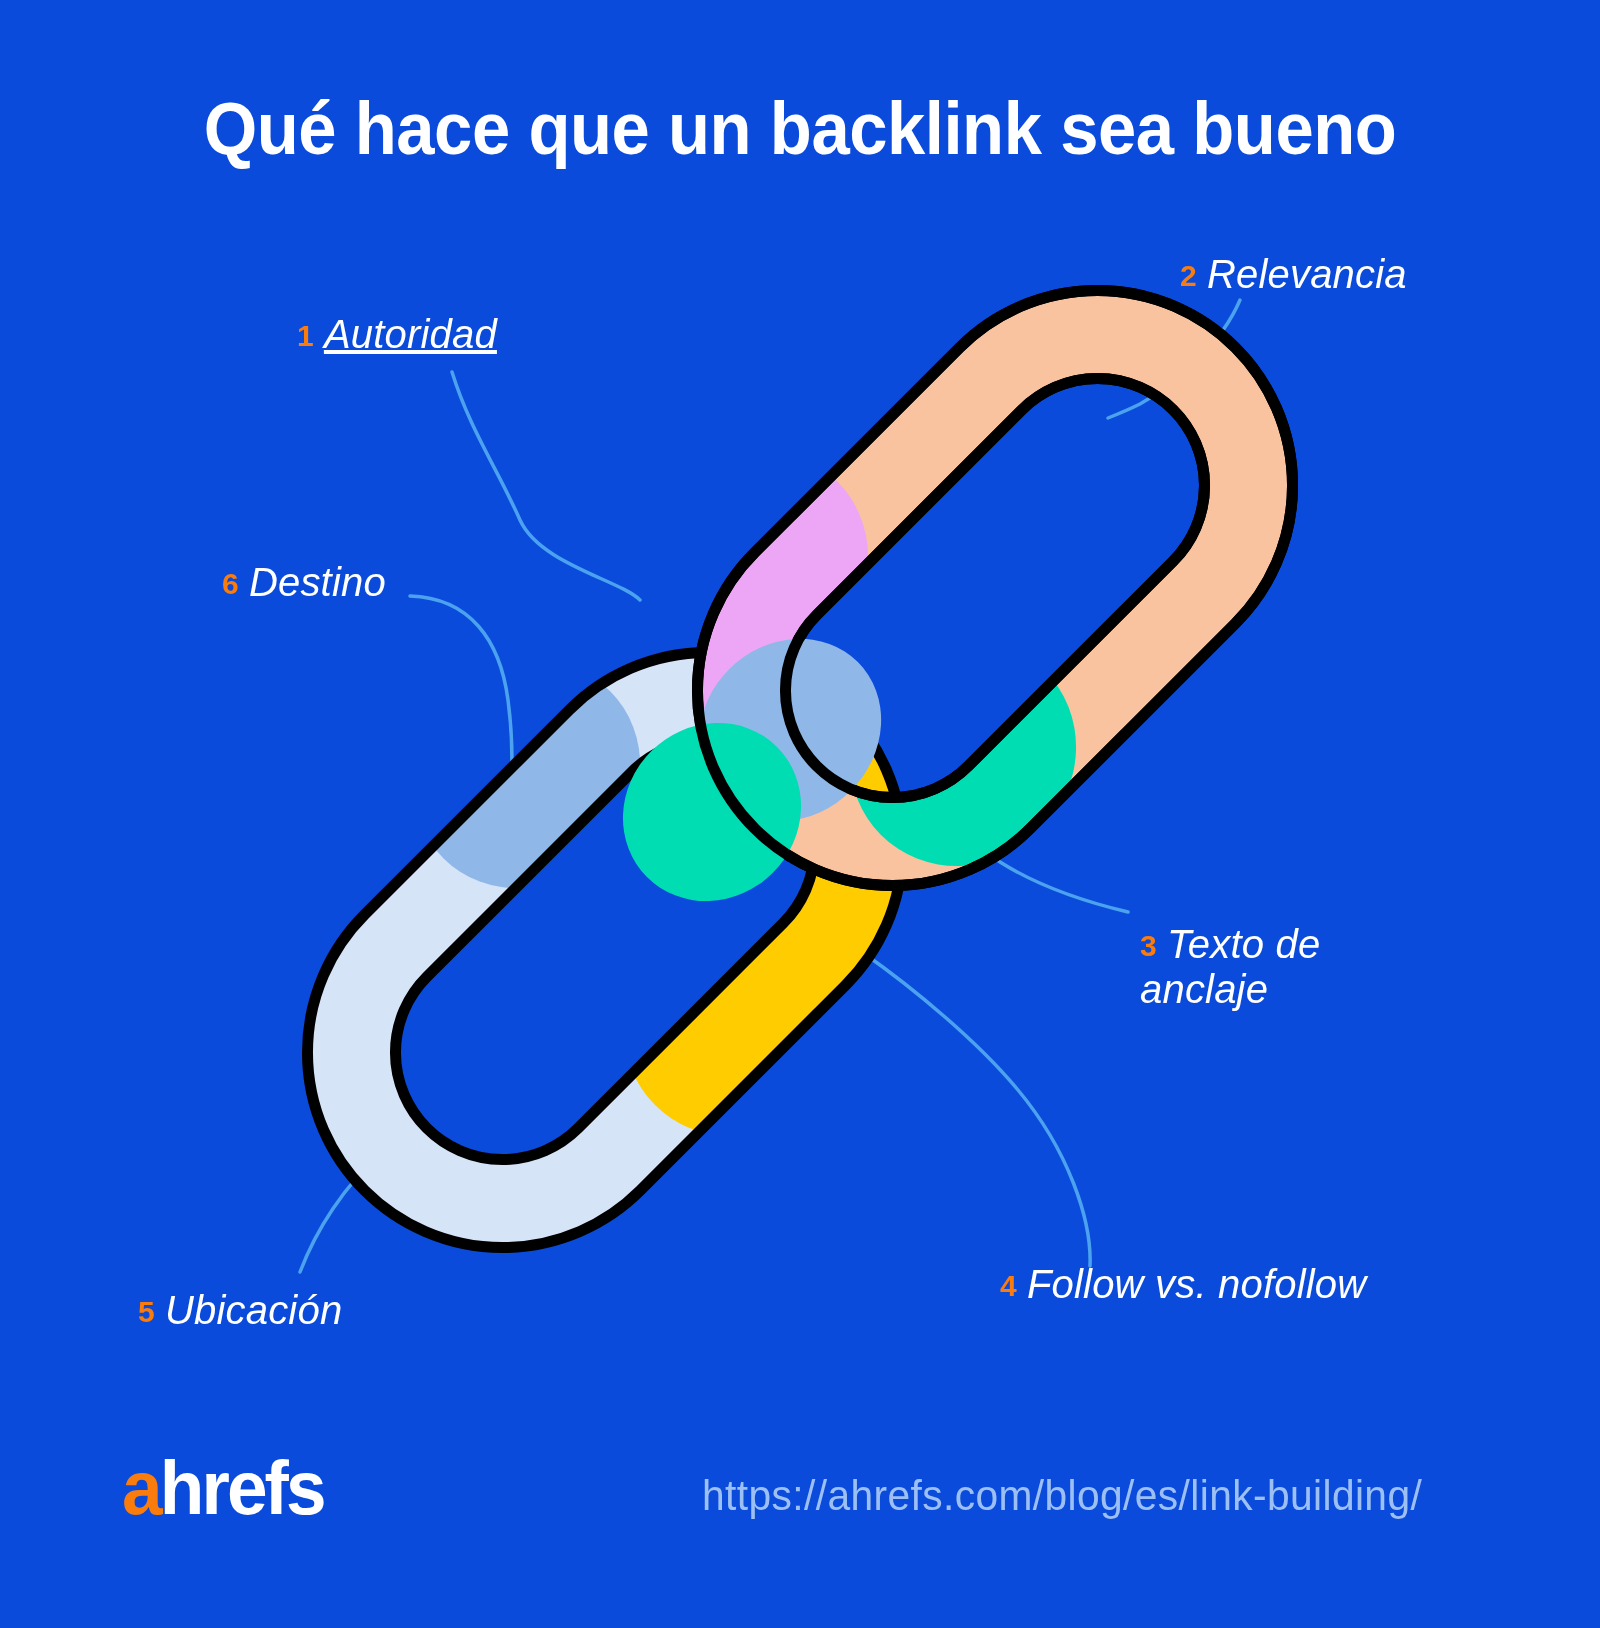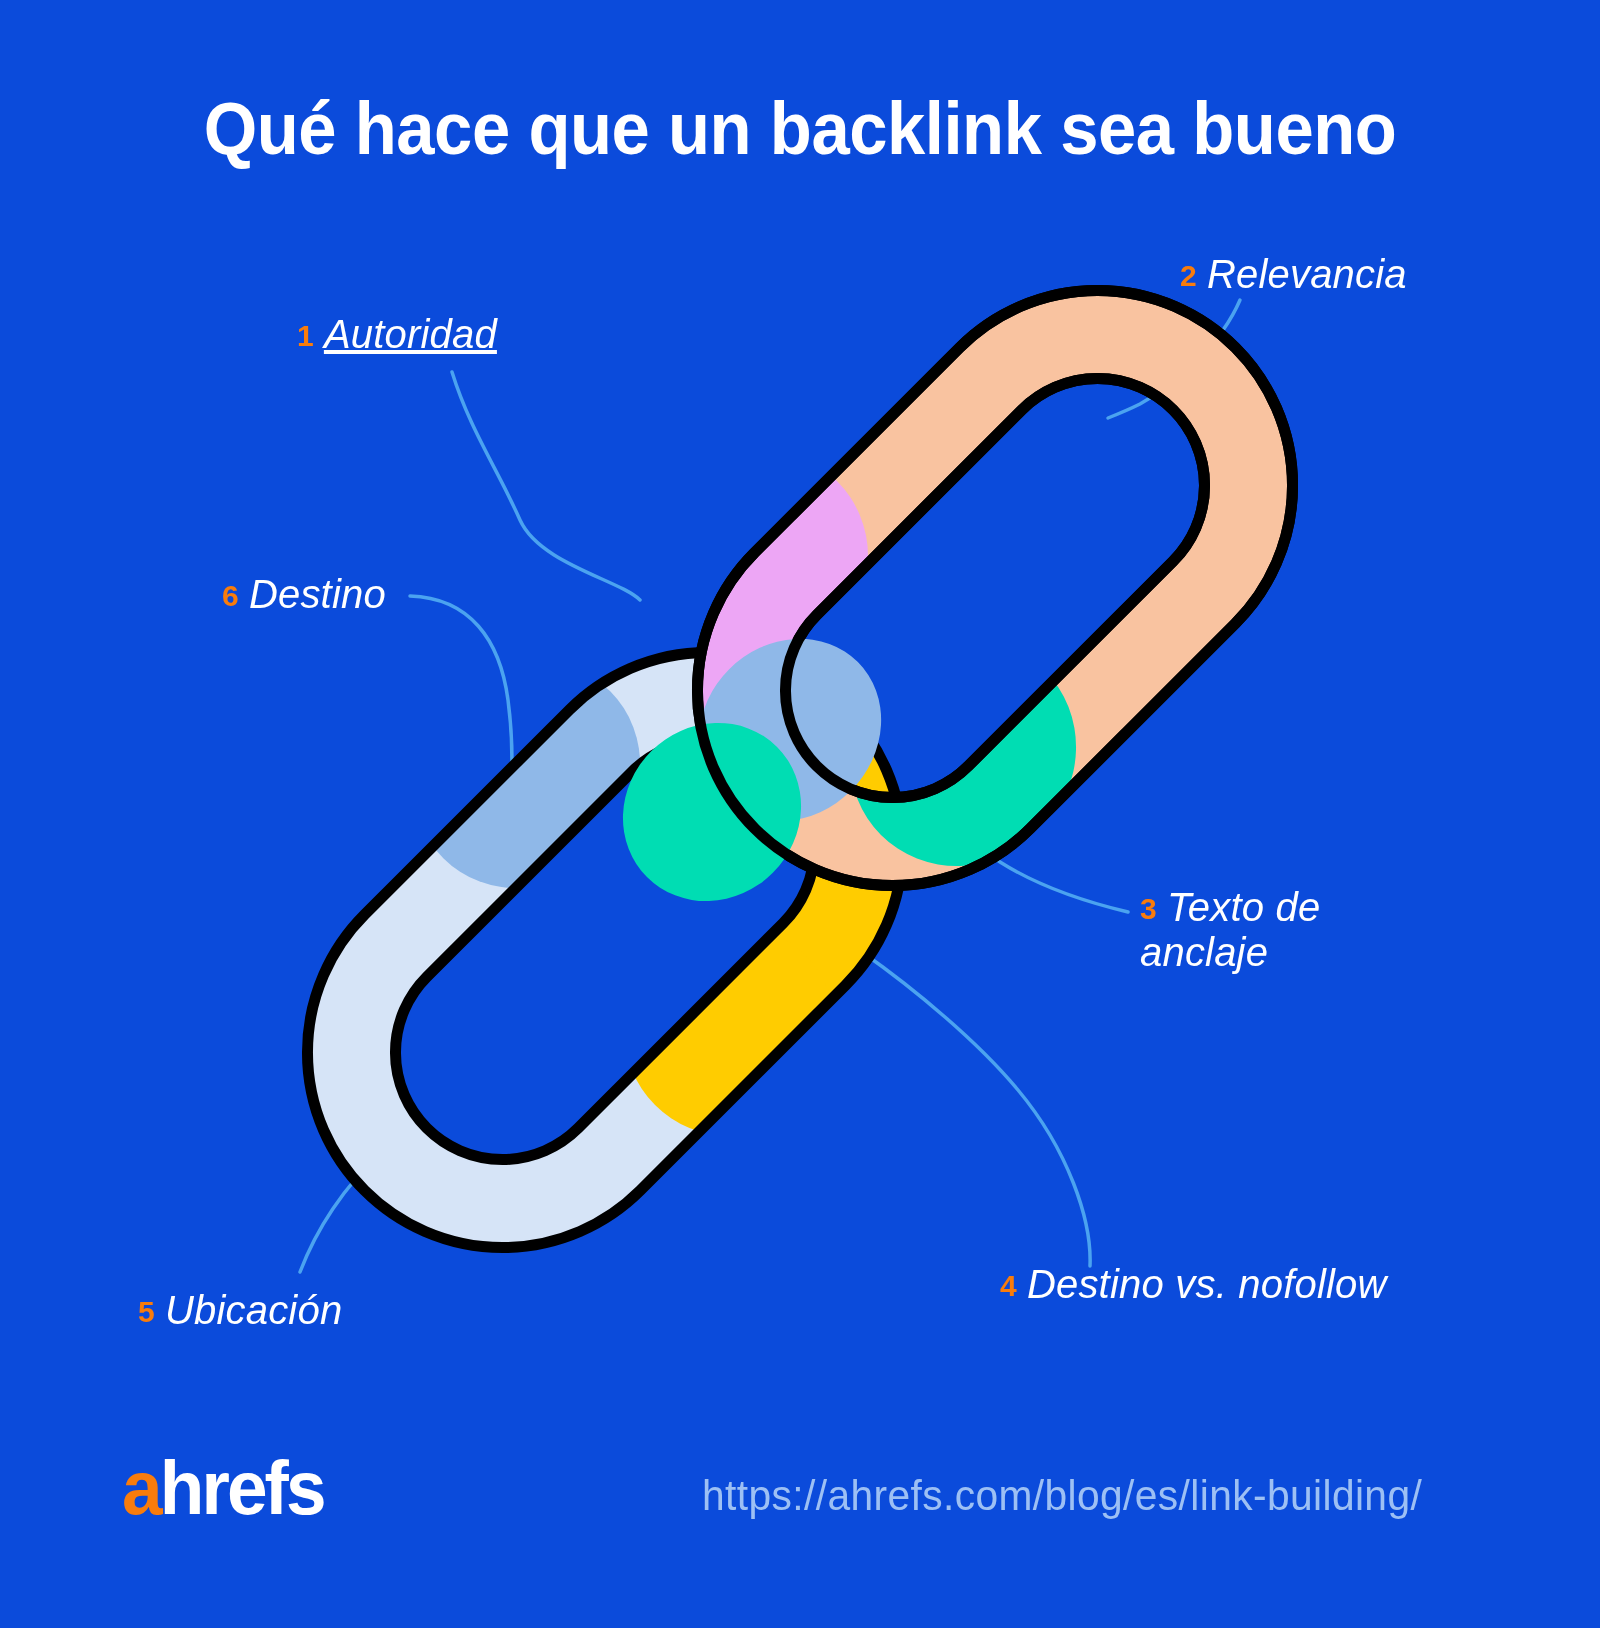--- a/index.html
+++ b/index.html
@@ -58,24 +58,24 @@
     font-style:normal;
     font-size:30px;
     margin-right:10px;
     vertical-align:2px;
     display:inline-block;
   }
   .label .txt { display:inline; }
 
   #label-1 { left:297px; top:312px;text-decoration:underline; }
   #label-2 { left:1180px; top:252px; }
-  #label-3 { left:1140px; top:885px; }
+  #label-3 { left:1140px; top:922px; }
   #label-4 { left:1000px; top:1262px; }
   #label-5 { left:138px; top:1288px; }
-  #label-6 { left:222px; top:572px; }
+  #label-6 { left:222px; top:560px; }
 
   
   .logo {
     position:absolute;
     left:122px; top:1450px;
     font-family:"Liberation Sans Narrow","Liberation Sans",sans-serif;
     font-weight:bold;
     font-size:76px;
     letter-spacing:-3px;
     line-height:1;
@@ -197,21 +197,21 @@
 
   <div class="label" id="label-2">
     <span class="num">2</span><span class="txt">Relevancia</span>
   </div>
 
   <div class="label two-line" id="label-3">
     <span class="num">3</span><span class="txt">Texto de anclaje</span>
   </div>
 
   <div class="label" id="label-4">
-    <span class="num">4</span><span class="txt">Destino vs. nofollow</span>
+    <span class="num">4</span><span class="txt">Follow vs. nofollow</span>
   </div>
 
   <div class="label" id="label-5">
     <span class="num">5</span><span class="txt">Ubicación</span>
   </div>
 
   <div class="label" id="label-6">
     <span class="num">6</span><span class="txt">Destino</span>
   </div>
 

